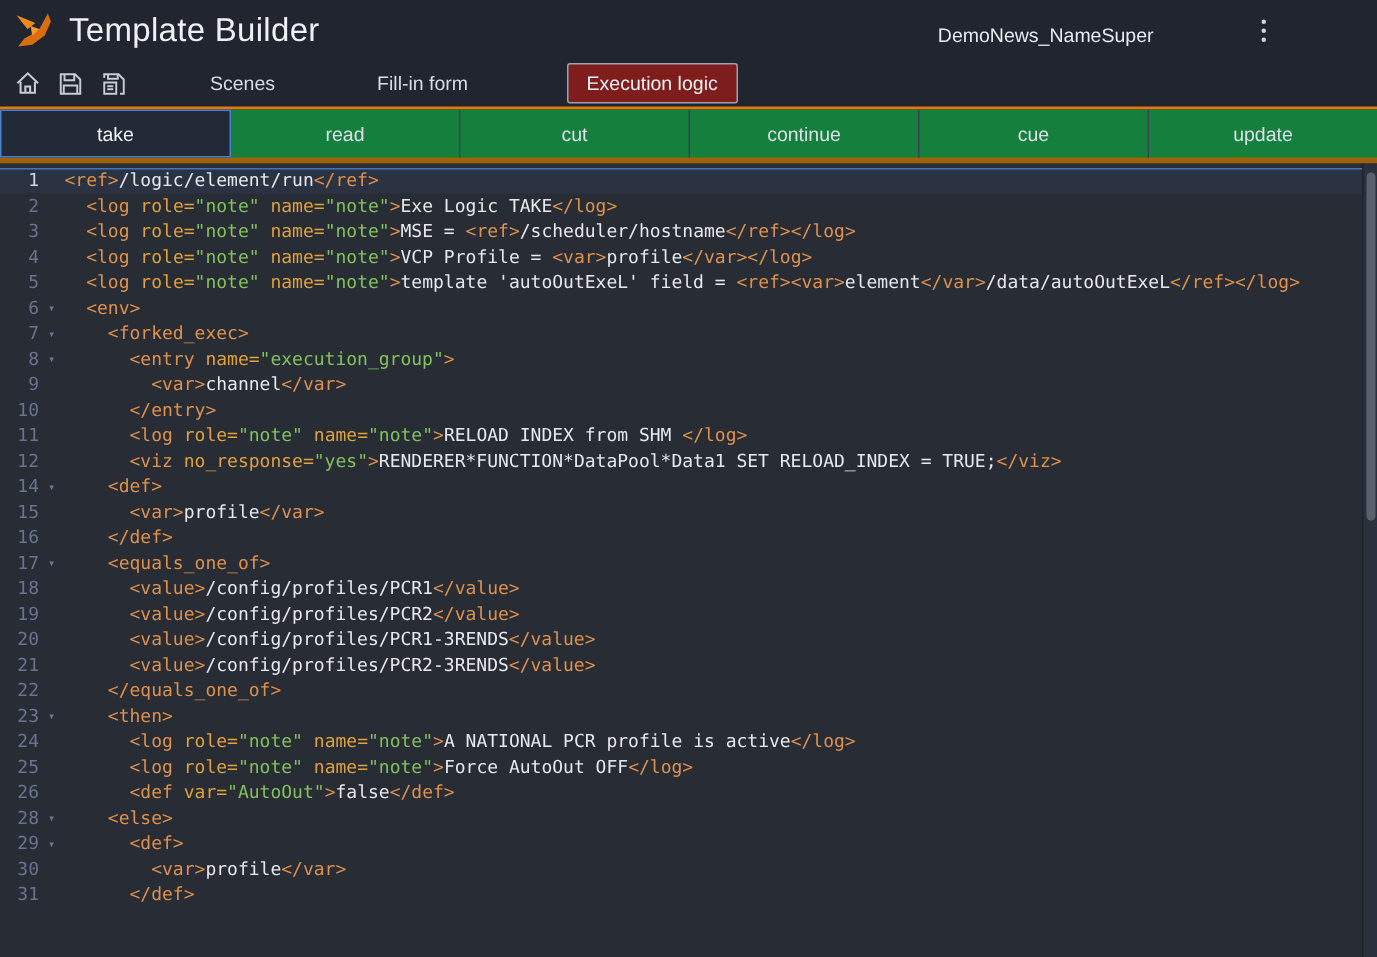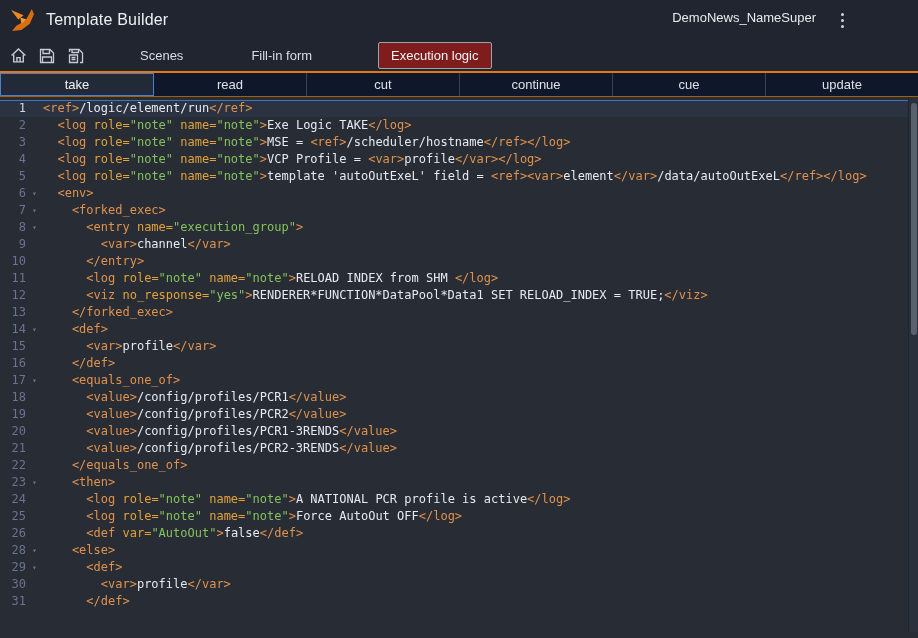--- a/index.html
+++ b/index.html
@@ -8,43 +8,43 @@
     background:#272c35;
     font-family:"Liberation Sans", sans-serif;
     color:#e1e5ec;
   }
   
   .header {
     height:40px; background:#20252f;
     display:flex; align-items:center; padding:0 10px;
   }
   .logo { width:25px; height:25px; margin-right:11px; flex:none; }
-  .app-title { font-size:16px; color:#eef0f4; letter-spacing:.2px; }
-  .header-right { margin-left:auto; display:flex; align-items:flex-start; gap:19px; margin-right:58px; }
+  .app-title { font-size:22px; color:#eef0f4; letter-spacing:.2px; }
+  .header-right { margin-left:auto; display:flex; align-items:flex-end; gap:66px; margin-right:58px; }
   .profile-name { font-size:13px; color:#e8ebf0; }
   .kebab { display:flex; flex-direction:column; gap:3px; padding:3px 6px; cursor:pointer; }
   .kebab i { width:3px; height:3px; border-radius:50%; background:#cfd4dd; display:block; }
   
   .navrow {
     height:33px; background:#20252f;
     display:flex; align-items:center; padding:0 8px;
     border-bottom:2px solid var(--accent-orange,#e8770b);
   }
   .navicons { display:flex; align-items:center; gap:9px; margin-right:36px; }
   .icon-btn { width:20px; height:20px; display:flex; align-items:center; justify-content:center; cursor:pointer; }
   .icon-btn svg { display:block; stroke:#c6ccd6; fill:none; stroke-width:1.3; }
   .tab { font-size:13px; color:#d8dde5; margin-right:48px; padding:5px 2px; cursor:pointer; white-space:nowrap;margin-left:16px; }
   .tab.active {
     border:1px solid #97a4b8; border-radius:2px;
     padding:5px 12px; background:#7f1d1d; color:#f2f4f7;
   }
   
   .subtabs {
-    height:24px; display:flex; background:#0f172a;
-    border-bottom:1px solid #a16207;
+    height:36px; display:flex; background:#15803d;
+    border-bottom:4px solid #a16207;
   }
   .subtab {
     flex:1; display:flex; align-items:center; justify-content:center;
     font-size:13px; color:#dde1e8; cursor:pointer;
     border-right:1px solid #3a4252;
   }
   .subtab:last-child { border-right:none; }
   .subtab.bold { font-weight:normal; }
   .subtab.active {
     border:1px solid var(--active-border-blue,#4b7fd0);
@@ -154,21 +154,20 @@
       <div class="line"><span class="gutter-num">3</span><span class="gutter-fold"></span><span class="code"><span class="tok-t">  &lt;log </span><span class="tok-a">role=</span><span class="tok-s">"note"</span><span class="tok-a"> name=</span><span class="tok-s">"note"</span><span class="tok-t">&gt;</span><span class="tok-x">MSE = </span><span class="tok-t">&lt;ref&gt;</span><span class="tok-x">/scheduler/hostname</span><span class="tok-t">&lt;/ref&gt;&lt;/log&gt;</span></span></div>
       <div class="line"><span class="gutter-num">4</span><span class="gutter-fold"></span><span class="code"><span class="tok-t">  &lt;log </span><span class="tok-a">role=</span><span class="tok-s">"note"</span><span class="tok-a"> name=</span><span class="tok-s">"note"</span><span class="tok-t">&gt;</span><span class="tok-x">VCP Profile = </span><span class="tok-t">&lt;var&gt;</span><span class="tok-x">profile</span><span class="tok-t">&lt;/var&gt;&lt;/log&gt;</span></span></div>
       <div class="line"><span class="gutter-num">5</span><span class="gutter-fold"></span><span class="code"><span class="tok-t">  &lt;log </span><span class="tok-a">role=</span><span class="tok-s">"note"</span><span class="tok-a"> name=</span><span class="tok-s">"note"</span><span class="tok-t">&gt;</span><span class="tok-x">template 'autoOutExeL' field = </span><span class="tok-t">&lt;ref&gt;&lt;var&gt;</span><span class="tok-x">element</span><span class="tok-t">&lt;/var&gt;</span><span class="tok-x">/data/autoOutExeL</span><span class="tok-t">&lt;/ref&gt;&lt;/log&gt;</span></span></div>
       <div class="line"><span class="gutter-num">6</span><span class="gutter-fold">▾</span><span class="code"><span class="tok-t">  &lt;env&gt;</span></span></div>
       <div class="line"><span class="gutter-num">7</span><span class="gutter-fold">▾</span><span class="code"><span class="tok-t">    &lt;forked_exec&gt;</span></span></div>
       <div class="line"><span class="gutter-num">8</span><span class="gutter-fold">▾</span><span class="code"><span class="tok-t">      &lt;entry </span><span class="tok-a">name=</span><span class="tok-s">"execution_group"</span><span class="tok-t">&gt;</span></span></div>
       <div class="line"><span class="gutter-num">9</span><span class="gutter-fold"></span><span class="code"><span class="tok-t">        &lt;var&gt;</span><span class="tok-x">channel</span><span class="tok-t">&lt;/var&gt;</span></span></div>
       <div class="line"><span class="gutter-num">10</span><span class="gutter-fold"></span><span class="code"><span class="tok-t">      &lt;/entry&gt;</span></span></div>
       <div class="line"><span class="gutter-num">11</span><span class="gutter-fold"></span><span class="code"><span class="tok-t">      &lt;log </span><span class="tok-a">role=</span><span class="tok-s">"note"</span><span class="tok-a"> name=</span><span class="tok-s">"note"</span><span class="tok-t">&gt;</span><span class="tok-x">RELOAD INDEX from SHM </span><span class="tok-t">&lt;/log&gt;</span></span></div>
       <div class="line"><span class="gutter-num">12</span><span class="gutter-fold"></span><span class="code"><span class="tok-t">      &lt;viz </span><span class="tok-a">no_response=</span><span class="tok-s">"yes"</span><span class="tok-t">&gt;</span><span class="tok-x">RENDERER*FUNCTION*DataPool*Data1 SET RELOAD_INDEX = TRUE;</span><span class="tok-t">&lt;/viz&gt;</span></span></div>
-      <div class="line"><span class="gutter-num">13</span><span class="gutter-fold"></span><span class="code"><span class="tok-t">    &lt;/forked_exec&gt;</span></span></div>
       <div class="line"><span class="gutter-num">14</span><span class="gutter-fold">▾</span><span class="code"><span class="tok-t">    &lt;def&gt;</span></span></div>
       <div class="line"><span class="gutter-num">15</span><span class="gutter-fold"></span><span class="code"><span class="tok-t">      &lt;var&gt;</span><span class="tok-x">profile</span><span class="tok-t">&lt;/var&gt;</span></span></div>
       <div class="line"><span class="gutter-num">16</span><span class="gutter-fold"></span><span class="code"><span class="tok-t">    &lt;/def&gt;</span></span></div>
       <div class="line"><span class="gutter-num">17</span><span class="gutter-fold">▾</span><span class="code"><span class="tok-t">    &lt;equals_one_of&gt;</span></span></div>
       <div class="line"><span class="gutter-num">18</span><span class="gutter-fold"></span><span class="code"><span class="tok-t">      &lt;value&gt;</span><span class="tok-x">/config/profiles/PCR1</span><span class="tok-t">&lt;/value&gt;</span></span></div>
       <div class="line"><span class="gutter-num">19</span><span class="gutter-fold"></span><span class="code"><span class="tok-t">      &lt;value&gt;</span><span class="tok-x">/config/profiles/PCR2</span><span class="tok-t">&lt;/value&gt;</span></span></div>
       <div class="line"><span class="gutter-num">20</span><span class="gutter-fold"></span><span class="code"><span class="tok-t">      &lt;value&gt;</span><span class="tok-x">/config/profiles/PCR1-3RENDS</span><span class="tok-t">&lt;/value&gt;</span></span></div>
       <div class="line"><span class="gutter-num">21</span><span class="gutter-fold"></span><span class="code"><span class="tok-t">      &lt;value&gt;</span><span class="tok-x">/config/profiles/PCR2-3RENDS</span><span class="tok-t">&lt;/value&gt;</span></span></div>
       <div class="line"><span class="gutter-num">22</span><span class="gutter-fold"></span><span class="code"><span class="tok-t">    &lt;/equals_one_of&gt;</span></span></div>
       <div class="line"><span class="gutter-num">23</span><span class="gutter-fold">▾</span><span class="code"><span class="tok-t">    &lt;then&gt;</span></span></div>

